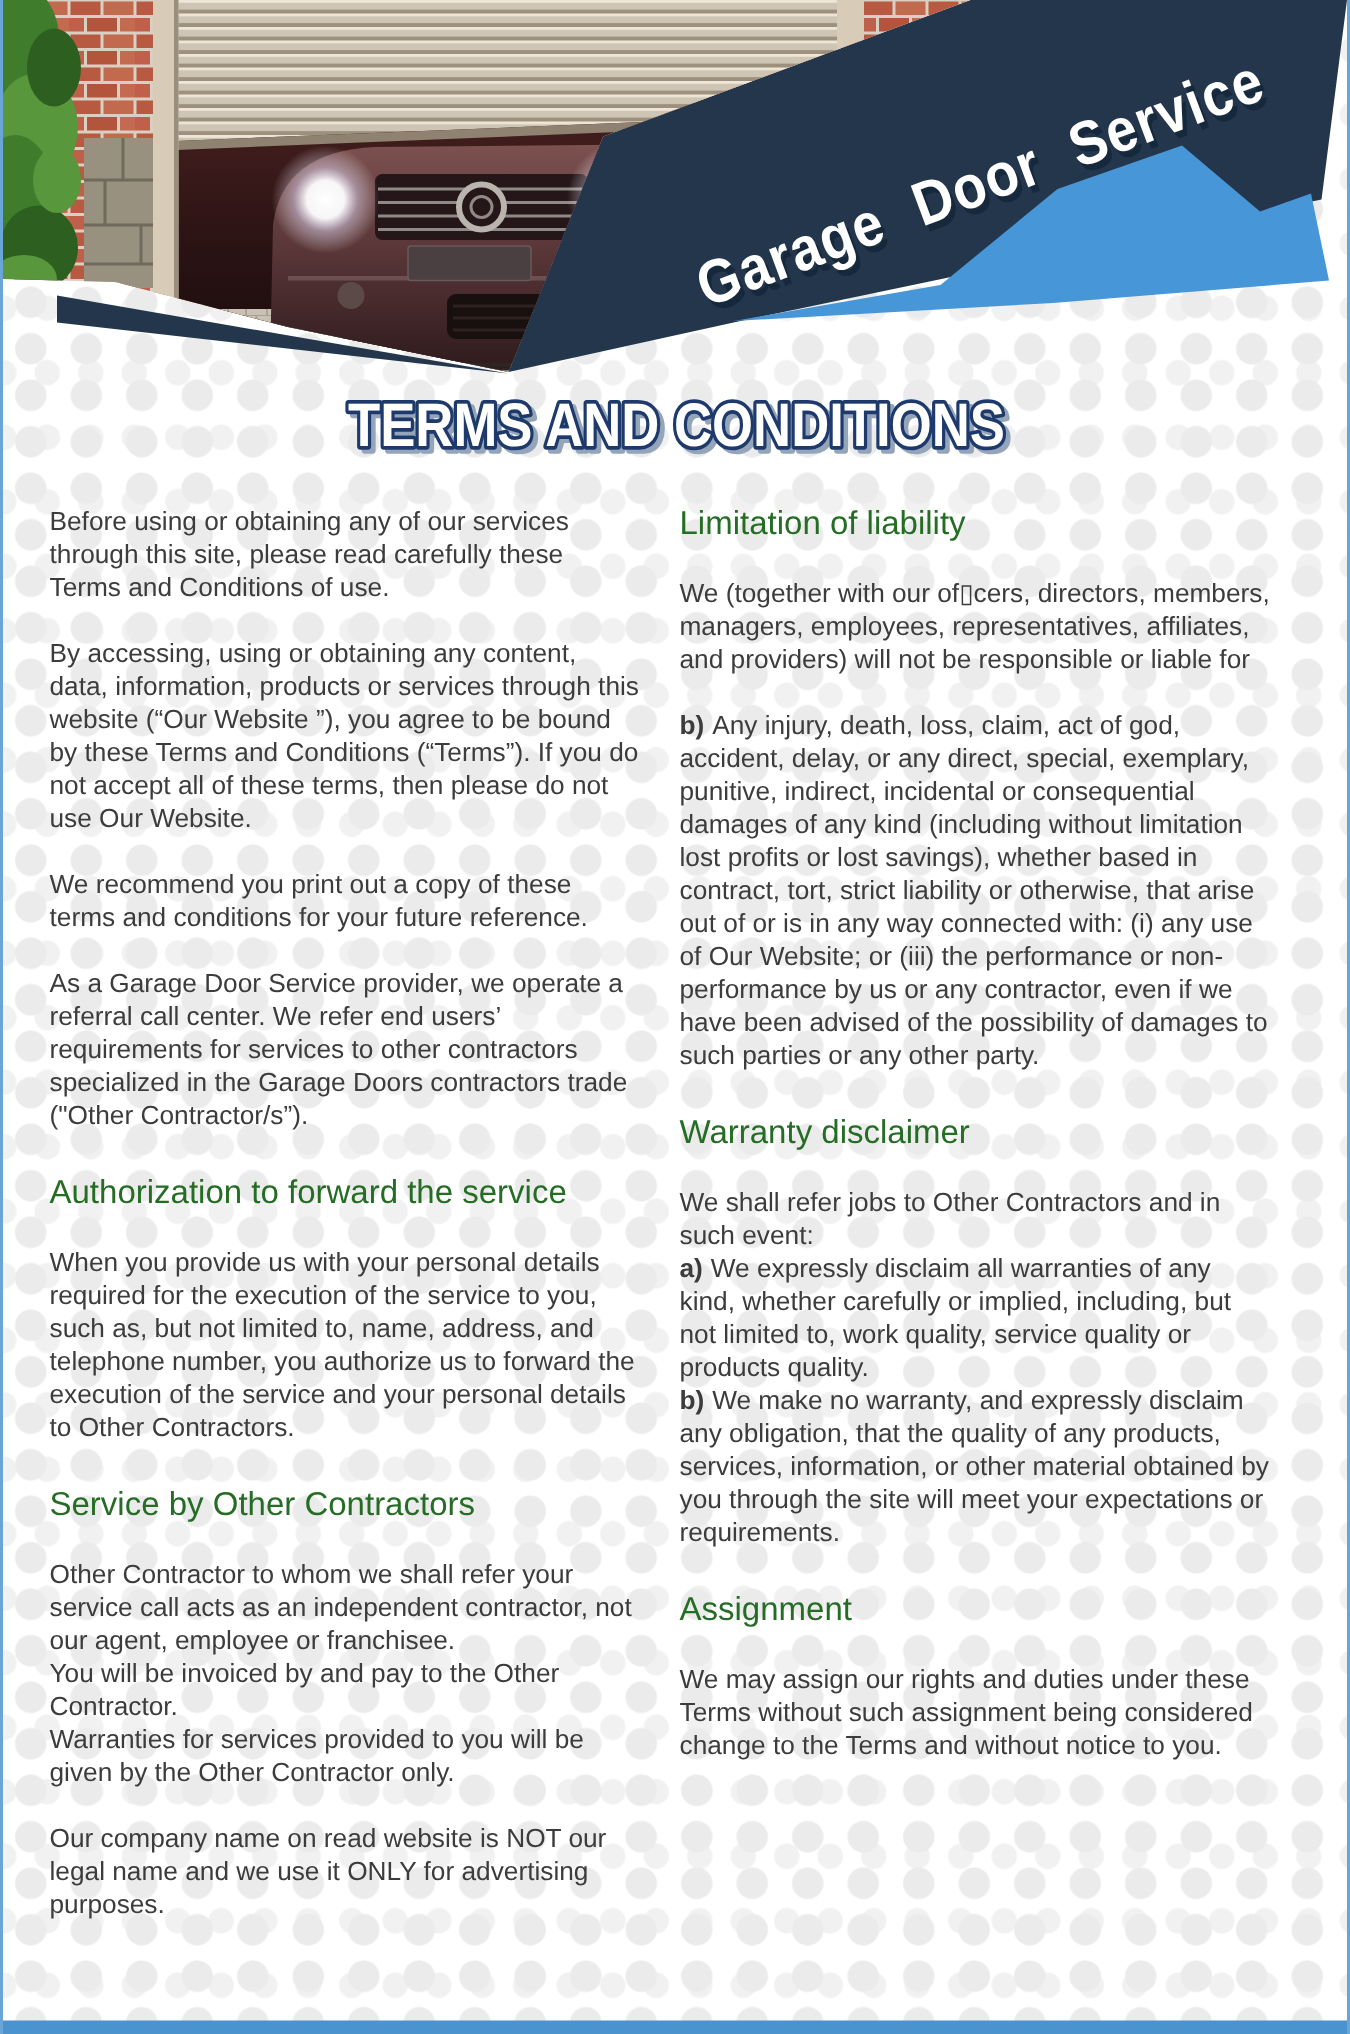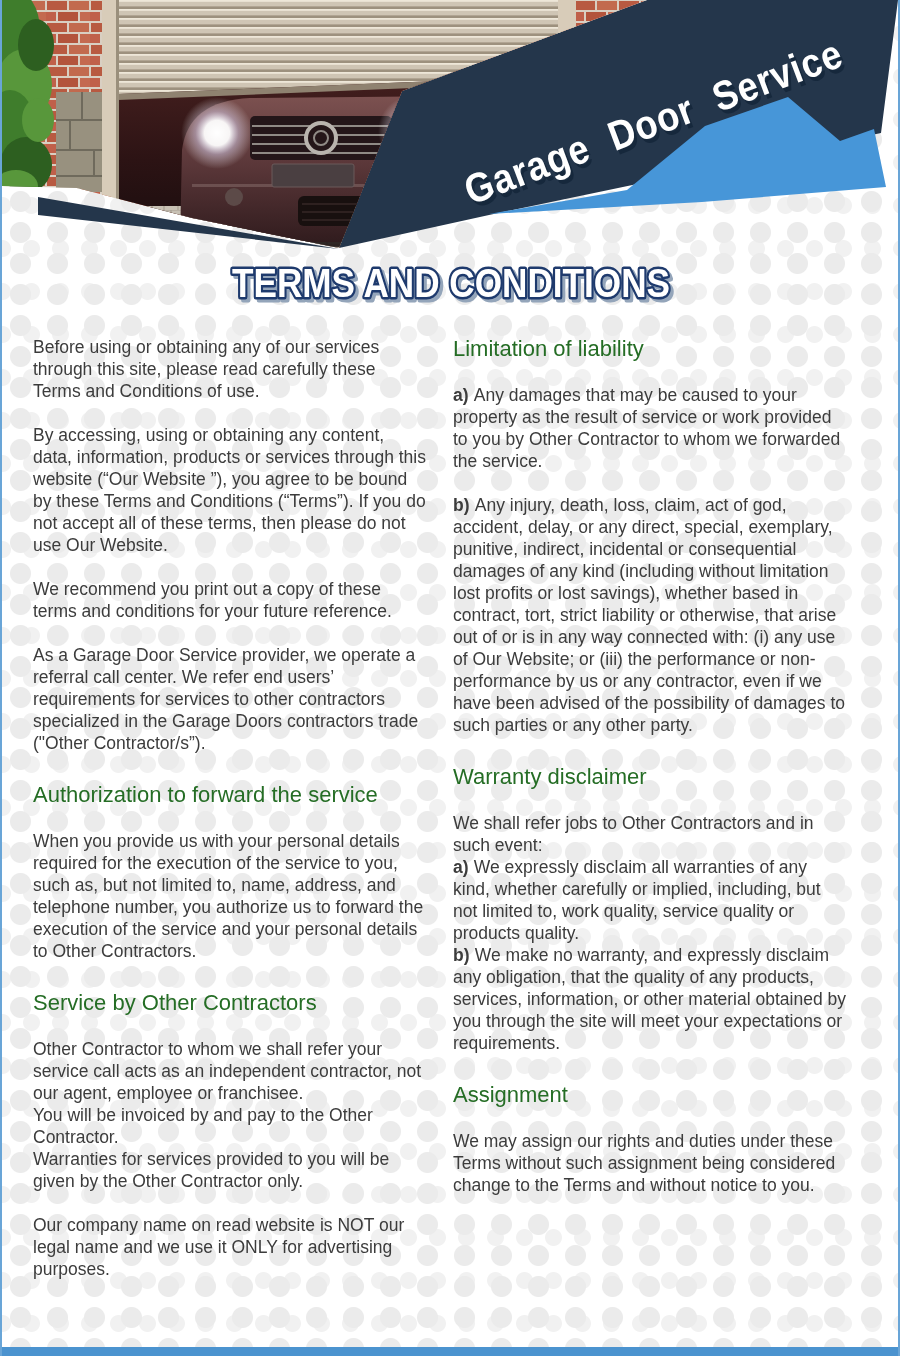--- a/index.html
+++ b/index.html
@@ -177,23 +177,21 @@
       <p>
         <span>Other Contractor to whom we shall refer your service call acts as an independent contractor, not our agent, employee or franchisee.</span><br>
         <span>You will be invoiced by and pay to the Other Contractor.</span><br>
         <span>Warranties for services provided to you will be given by the Other Contractor only.</span>
       </p>
       <p>Our company name on read website is NOT our legal name and we use it ONLY for advertising purposes.</p>
     </div>
 
     <div class="col">
       <h2>Limitation of liability</h2>
-      <p>
-        <span class="lbl">a)</span><span>Any damages that may be caused to your property as the result of service or work provided to you by Other Contractor to whom we forwarded the service.</span>
-      </p>
+      <p>We (together with our of▯cers, directors, members, managers, employees, representatives, affiliates, and providers) will not be responsible or liable for</p>
       <p>
         <span class="lbl">b)</span><span>Any injury, death, loss, claim, act of god, accident, delay, or any direct, special, exemplary, punitive, indirect, incidental or consequential damages of any kind (including without limitation lost profits or lost savings), whether based in contract, tort, strict liability or otherwise, that arise out of or is in any way connected with: (i) any use of Our Website; or (iii) the performance or non-performance by us or any contractor, even if we have been advised of the possibility of damages to such parties or any other party.</span>
       </p>
 
       <h2>Warranty disclaimer</h2>
       <p>
         <span>We shall refer jobs to Other Contractors and in such event:</span><br>
         <span class="lbl">a)</span><span>We expressly disclaim all warranties of any kind, whether carefully or implied, including, but not limited to, work quality, service quality or products quality.</span><br>
         <span class="lbl">b)</span><span>We make no warranty, and expressly disclaim any obligation, that the quality of any products, services, information, or other material obtained by you through the site will meet your expectations or requirements.</span>
       </p>

